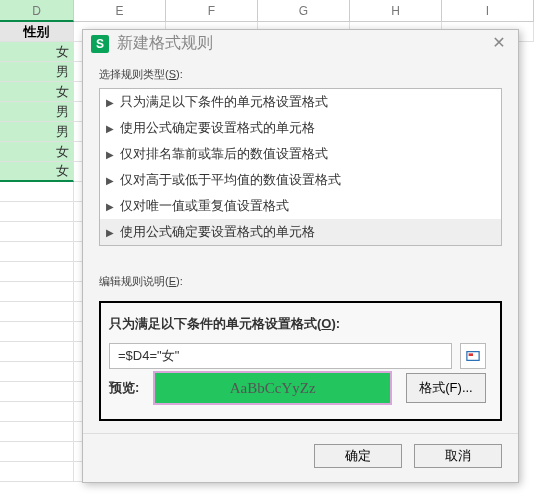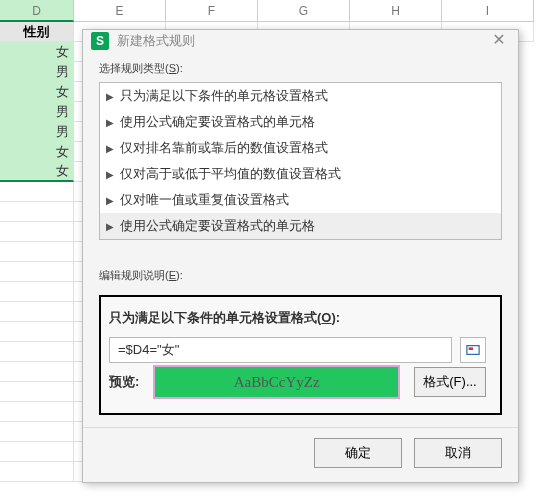--- a/index.html
+++ b/index.html
@@ -15,21 +15,21 @@
   .cell.header { background: #e5e5e5; font-weight: bold; justify-content: center; color: #000; }
   .cell.sel { background: #c6efce; }
   .colD { width: 74px; }
   .colE { width: 92px; }
   .colO { width: 92px; }
 
   
   .dialog { position: absolute; left: 82px; top: 29px; width: 437px; height: 454px; background: #f4f4f4; border: 1px solid #bbb; box-shadow: 2px 2px 8px rgba(0,0,0,0.25); display: flex; flex-direction: column; }
   .titlebar { height: 34px; display: flex; align-items: center; padding: 0 10px 0 8px; background: #f4f4f4; }
   .titlebar .logo { width: 18px; height: 18px; background: #0aa35a; color: #fff; font-weight: bold; font-size: 12px; display: flex; align-items: center; justify-content: center; border-radius: 2px; margin-right: 8px; }
-  .titlebar .title { color: #888; font-size: 13px; flex: 1; }
+  .titlebar .title { color: #888; font-size: 16px; flex: 1; }
   .titlebar .close { width: 18px; height: 18px; color: #888; font-size: 16px; text-align: center; line-height: 16px; cursor: pointer; }
 
   .body { padding: 6px 16px 12px 16px; flex: 1; display: flex; flex-direction: column; }
   .section-label { font-size: 11px; color: #404040; margin: 4px 0 6px 0; }
   .section-label .u { text-decoration: underline; }
 
   .rule-list { border: 1px solid #bbb; background: #fff; height: 158px; overflow: hidden; }
   .rule-item { display: flex; align-items: center; height: 26px; padding: 0 6px; cursor: default; font-size: 13px; }
   .rule-item .tri { width: 14px; font-size: 10px; color: #555; }
   .rule-item.selected { background: #eeeeee; }
@@ -38,24 +38,24 @@
   .desc-title { font-weight: bold; font-size: 13px; margin-bottom: 10px; }
   .desc-title .u { text-decoration: underline; }
   .formula-row { display: flex; align-items: center; gap: 8px; }
   .formula-input { flex: 1; height: 26px; border: 1px solid #bbb; background: #fff; padding: 0 8px; font-size: 13px; color: #333; }
   .ref-btn { width: 26px; height: 26px; border: 1px solid #bbb; background: #fff; display: flex; align-items: center; justify-content: center; cursor: pointer; }
   .ref-btn svg { width: 14px; height: 14px; }
 
   .preview-row { display: flex; align-items: center; gap: 14px; margin-top: 2px; }
   .preview-label { font-weight: bold; font-size: 13px; }
   .preview-box { flex: 1; height: 34px; border: 2px solid #d9a6d9; background: #22c55e; color: #555; font-family: "Times New Roman", serif; display: flex; align-items: center; justify-content: center; font-size: 15px; }
-  .fmt-btn { width: 72px; height: 30px; border: 1px solid #999; background: #f0f0f0; cursor: pointer; font-size: 13px; }
+  .fmt-btn { width: 80px; height: 30px; border: 1px solid #999; background: #f0f0f0; cursor: pointer; font-size: 13px; }
 
   .button-row { display: flex; justify-content: flex-end; gap: 12px; padding: 10px 16px 14px 0; border-top: 1px solid #ddd; }
-  .dlg-btn { width: 88px; height: 30px; border: 1px solid #999; background: #f0f0f0; cursor: pointer; font-size: 13px; }
+  .dlg-btn { width: 88px; height: 24px; border: 1px solid #999; background: #f0f0f0; cursor: pointer; font-size: 13px; }
 </style>
 </head>
 <body>
 
 <div class="sheet">
   <div class="colhdr-row">
     <div class="colhdr colD active">D</div>
     <div class="colhdr colE">E</div>
     <div class="colhdr colO">F</div>
     <div class="colhdr colO">G</div>

